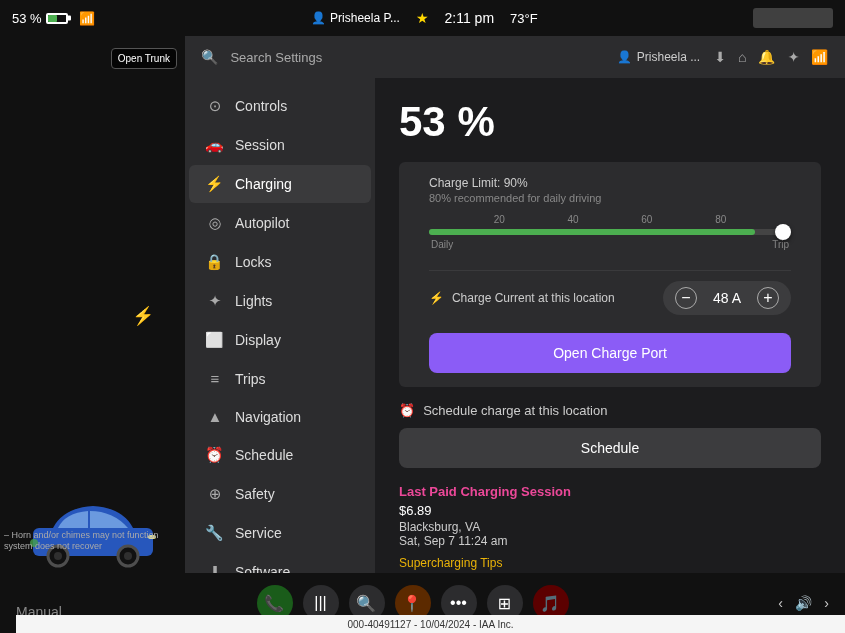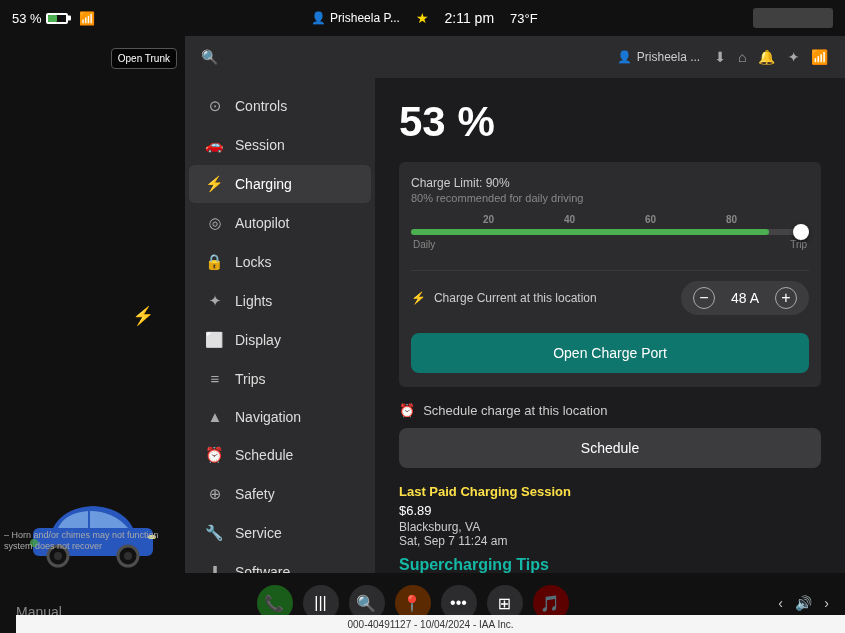--- a/index.html
+++ b/index.html
@@ -165,21 +165,21 @@
       font-size: 42px;
       font-weight: 600;
       margin-bottom: 16px;
       color: #fff;
     }
 
     
     .charge-card {
       background: #2c2c2e;
       border-radius: 6px;
-      padding: 14px 12px;
+      padding: 14px 30px;
       margin-bottom: 12px;
     }
 
     .charge-limit-header {
       font-size: 12px;
       color: #ccc;
       margin-bottom: 2px;
     }
     .charge-limit-sub {
       font-size: 11px;
@@ -192,21 +192,20 @@
       position: relative;
       margin: 8px 0 20px 0;
     }
     .slider-labels {
       display: flex;
       justify-content: space-between;
       font-size: 10px;
       color: #888;
       margin-bottom: 4px;
       padding: 0 2px;
-      font-weight: bold;
     }
     .slider-track {
       height: 6px;
       background: #444;
       border-radius: 3px;
       position: relative;
     }
     .slider-fill {
       height: 100%;
       width: 90%;
@@ -273,21 +272,21 @@
     .ctrl-value {
       font-size: 14px;
       font-weight: 500;
       min-width: 36px;
       text-align: center;
     }
 
     
     .open-port-btn {
       width: 100%;
-      background: #0f766e;
+      background: #8b5cf6;
       border: none;
       color: #fff;
       font-size: 14px;
       padding: 12px;
       border-radius: 8px;
       cursor: pointer;
       margin-top: 8px;
     }
 
     
@@ -314,42 +313,41 @@
       cursor: pointer;
     }
 
     
     .last-session {
       margin-top: 16px;
     }
     .last-session-title {
       font-size: 13px;
       font-weight: 600;
-      color: #fde047;
+      color: #ec4899;
       margin-bottom: 4px;
     }
     .last-session-amount {
       font-size: 13px;
       color: #fff;
       margin-bottom: 2px;
     }
     .last-session-location {
       font-size: 12px;
       color: #ccc;
     }
     .last-session-date {
       font-size: 12px;
       color: #ccc;
       margin-bottom: 8px;
     }
     .supercharging-tips {
-      color: #14b8a6;
-      font-size: 16px;
+      color: #eab308;
+      font-size: 12px;
       cursor: pointer;
-      font-weight: bold;
     }
 
     
     .left-panel {
       position: absolute;
       top: 36px;
       left: 0;
       width: 185px;
       bottom: 60px;
       background: #111;
@@ -509,20 +507,21 @@
   </svg>
   <span class="charge-indicator">⚡</span>
   <div class="warning-text">– Horn and/or chimes may not function
 system does not recover</div>
 </div>
 
 <div class="settings-panel">
 
   <div class="settings-header">
     <span class="search-icon-s">🔍</span>
+    <span class="search-box">Search Settings</span>
     <div class="header-right">
       <div class="header-user">
         <span>👤</span>
         <span>Prisheela ...</span>
       </div>
       <div class="header-icons">
         <span class="h-icon">⬇</span>
         <span class="h-icon">⌂</span>
         <span class="h-icon">🔔</span>
         <span class="h-icon">✦</span>

